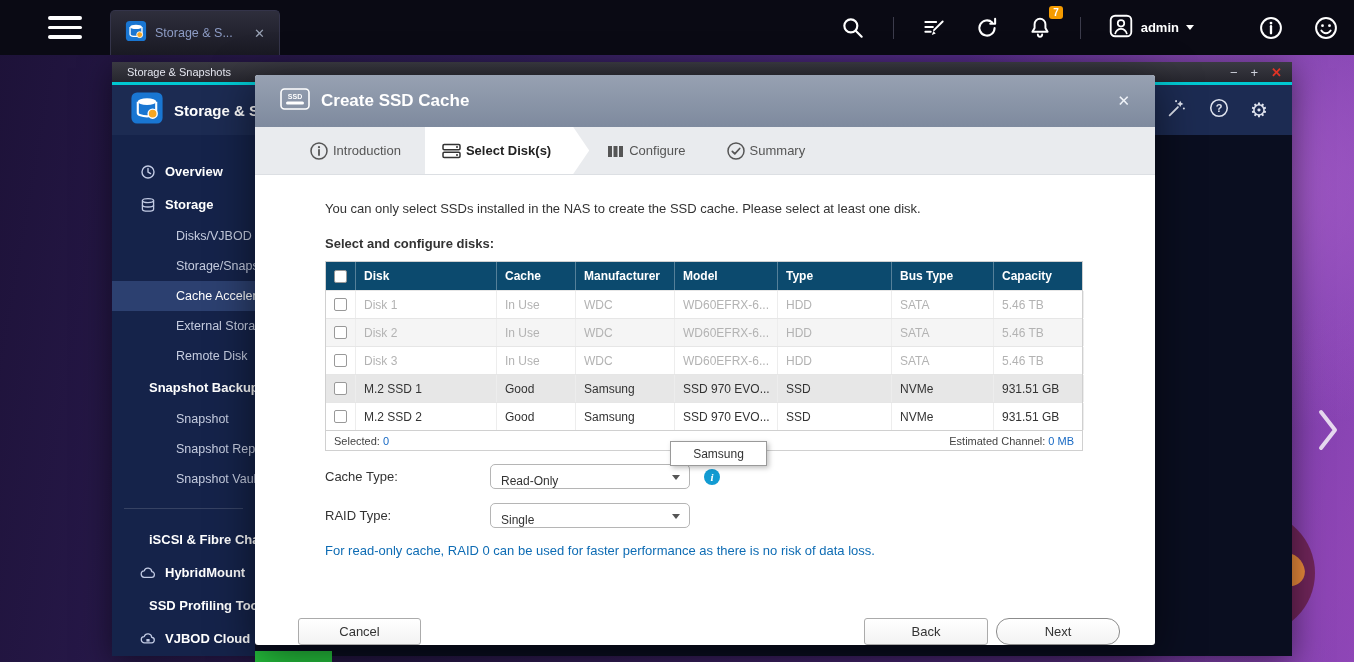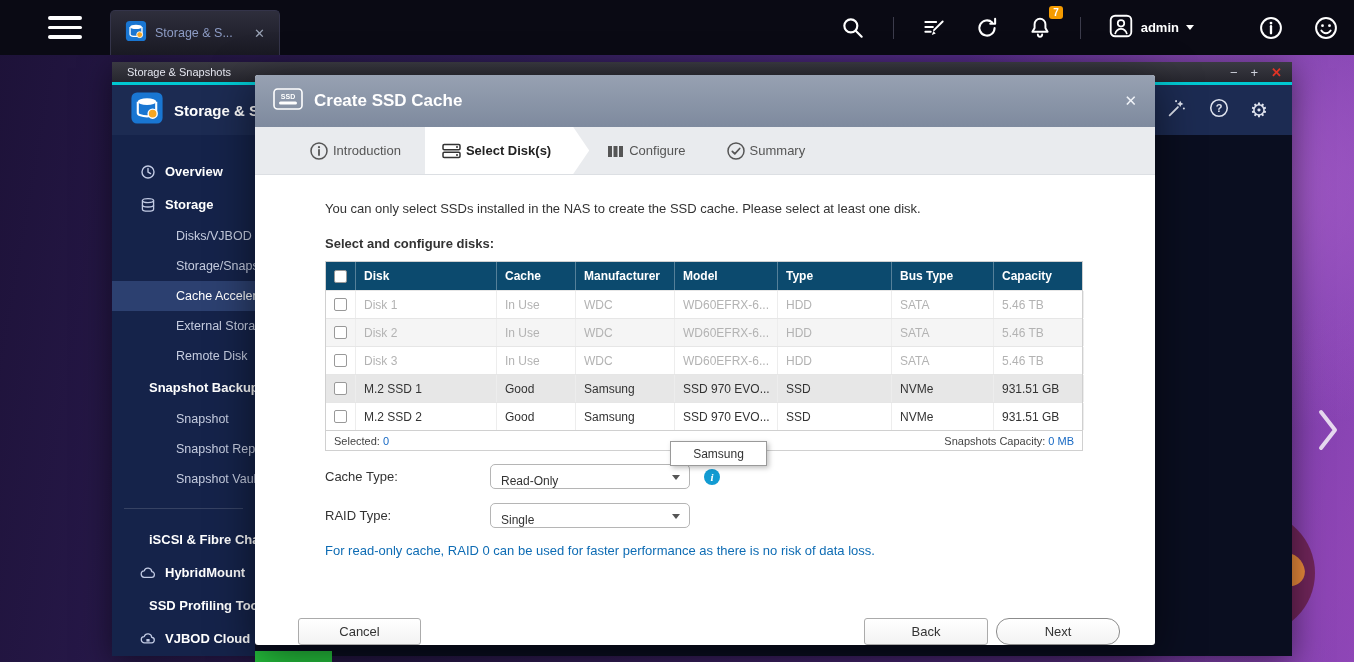--- a/index.html
+++ b/index.html
@@ -57,21 +57,21 @@
   .sb-sub { padding-left:64px; height:30px; color:#c6cde0; font-size:12.5px; font-weight:normal; }
   .sb-sel { background:#2c4070; color:#fff; }
   .sb-div { height:1px; background:rgba(255,255,255,.14); margin:14px 12px; }
   .mainarea { flex:1; background:#0a0e20; }
   .greenstrip { position:absolute; left:255px; top:651px; width:77px; height:11px; background:#25c13d; z-index:3; }
 
   
   .dialog { position:absolute; left:255px; top:75px; width:900px; height:570px; background:#fff; z-index:5;
     box-shadow:0 10px 45px rgba(0,0,0,.55); border-radius:3px; overflow:visible; }
   .dlg-header { height:52px; background:linear-gradient(#97a1b2,#7e8a9e); border-radius:3px 3px 0 0;
-    display:flex; align-items:center; padding:0 18px; gap:11px; }
+    display:flex; align-items:center; padding:0 25px; gap:11px; }
   .dlg-title { color:#fff; font-size:17px; font-weight:bold; flex:1; }
   .dlg-close { color:#f0f3f8; font-size:15px; cursor:pointer; }
   .dlg-steps { height:48px; background:#e9ebee; display:flex; align-items:stretch; padding-left:38px; border-bottom:1px solid #dcdfe3; }
   .step { display:flex; align-items:center; gap:4px; padding:0 24px 0 16px; font-size:13px; color:#555; }
   .step.active { background:#fff; clip-path:polygon(0 0, calc(100% - 16px) 0, 100% 50%, calc(100% - 16px) 100%, 0 100%);
     padding-right:38px; color:#222; font-weight:bold; }
   .dlg-body { position:relative; height:470px; font-size:13px; color:#333; }
   .intro { margin:26px 72px 0 70px; line-height:15px; }
   .secl { margin:20px 72px 10px 70px; font-weight:bold; }
 
@@ -466,21 +466,21 @@
         <span class="cell">Samsung</span>
         <span class="cell">SSD 970 EVO...</span>
         <span class="cell">SSD</span>
         <span class="cell">NVMe</span>
         <span class="cell">931.51 GB</span>
       </div>
     </div>
     <div class="tfoot">
       <span><span>Selected:</span>
         <span class="blue">0</span></span>
-      <span><span>Snapshots Capacity:</span>
+      <span><span>Estimated Channel:</span>
         <span class="blue">0 MB</span></span>
     </div>
 
     <div class="tooltip">Samsung</div>
 
     <div class="optrow first">
       <span class="optlabel">Cache Type:</span>
       <div class="dd">
         <span>Read-Only</span>
         <span class="caret"></span>

